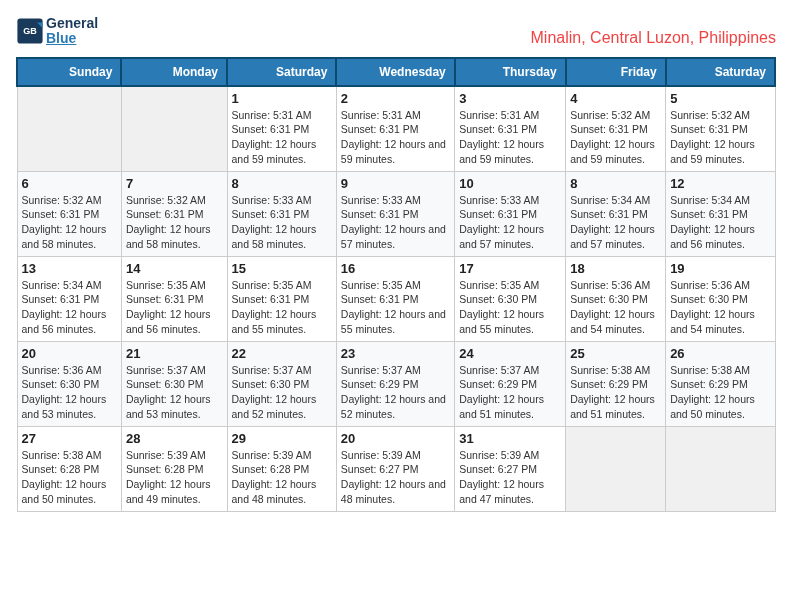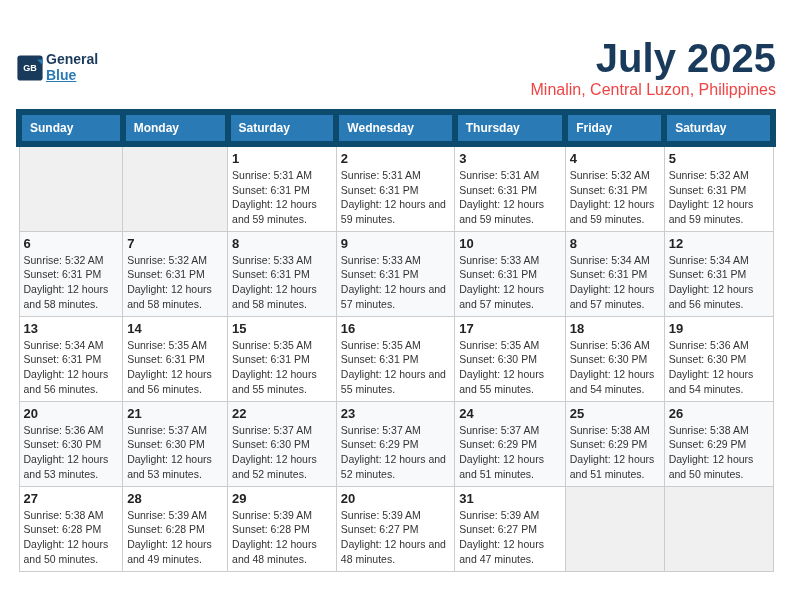--- a/index.html
+++ b/index.html
@@ -6,23 +6,22 @@
     body {
       font-family: Arial, sans-serif;
       background: #fff;
       width: 792px;
       min-height: 612px;
       padding: 16px;
     }
     .header-area {
       display: flex;
       justify-content: space-between;
-      align-items: center;
+      align-items: flex-end;
       margin-bottom: 10px;
-      margin-top: 20px;
     }
     .logo {
       display: flex;
       align-items: center;
     }
     .logo-text {
       font-size: 14px;
       font-weight: bold;
       color: #1a3a5c;
       line-height: 1.1;
@@ -48,22 +47,22 @@
       width: 100%;
       border-collapse: collapse;
       font-size: 11px;
     }
     thead tr th {
       background-color: #2a7ab5;
       color: #fff;
       font-size: 12px;
       font-weight: bold;
       padding: 6px 8px;
-      text-align: left;
-      border: 6px solid #0c4a6e;
+      text-align: right;
+      border: 2px solid #0c4a6e;
     }
     tbody tr td {
       border: 1px solid #ccc;
       vertical-align: top;
       padding: 4px;
       height: 85px;
       background: #fff;
     }
     tbody tr:nth-child(even) td {
       background: #f7f9fb;
@@ -93,21 +92,20 @@
       <rect x="2" y="2" width="36" height="36" rx="4" fill="#1a3a5c"></rect>
       <text x="20" y="24" font-size="13" font-weight="bold" fill="white" text-anchor="middle" font-family="Arial">GB</text>
       <polygon points="30,8 38,8 38,16" fill="#2a7ab5"></polygon>
     </svg>
     <div class="logo-text">
       <div>General</div>
       <div style="color:#2a7ab5;text-decoration:underline;">Blue</div>
     </div>
   </div>
   <div class="title-area">
-    <div class="month-title">July 2025</div>
     <div class="location-title">Minalin, Central Luzon, Philippines</div>
   </div>
 </div>
 
 <table>
   <thead>
     <tr>
       <th>Sunday</th>
       <th>Monday</th>
       <th>Saturday</th>

